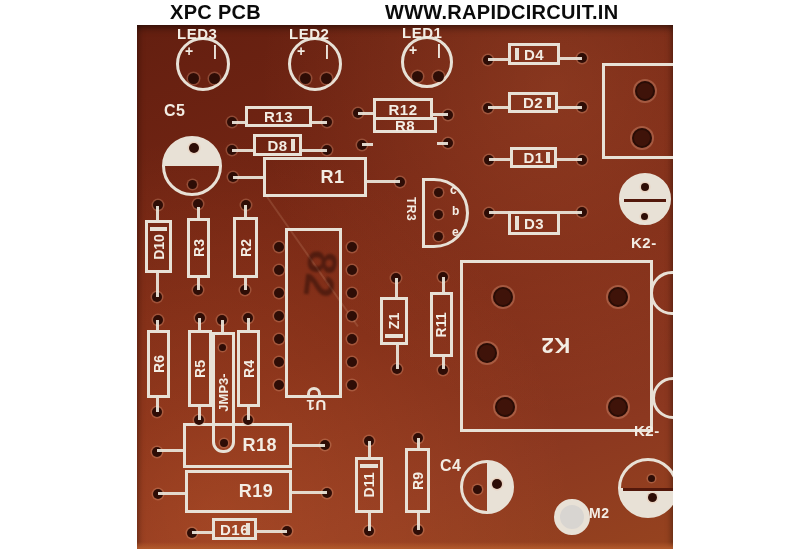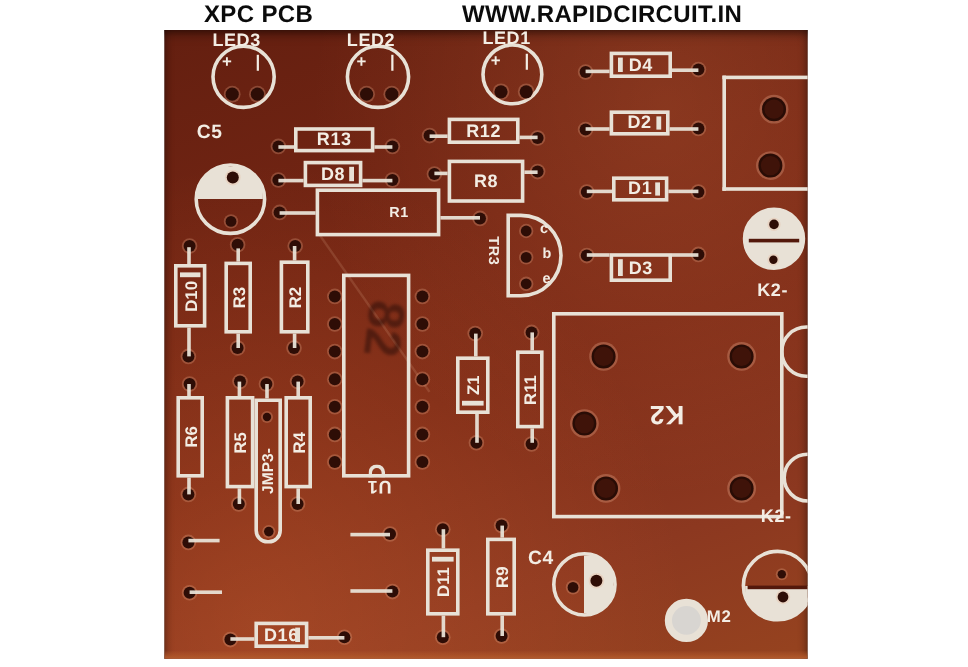--- a/index.html
+++ b/index.html
@@ -24,21 +24,21 @@
                 inset 5px 0 7px -4px rgba(0,0,0,.35);
   }
   .edge-bottom{position:absolute;left:0;right:0;bottom:0;height:7px;
     background:linear-gradient(180deg, rgba(180,90,44,0), #b35a2c 85%);opacity:.9;}
   .sheen{position:absolute;width:160px;height:2px;background:rgba(255,210,180,.14);
     transform:rotate(55deg);pointer-events:none;}
   
   .hbox,.vbox{position:absolute;border:3px solid var(--silk);box-sizing:border-box;
     display:flex;align-items:center;justify-content:center;}
   .hbox span{color:var(--silk2);font-weight:bold;font-size:15px;letter-spacing:.5px;}
-  .big-lbl span{font-size:12px;margin-left:35px;}
+  .big-lbl span{font-size:18px;margin-left:35px;}
   .vbox span{color:var(--silk2);font-weight:bold;font-size:14px;transform:rotate(-90deg);white-space:nowrap;}
   .band{position:absolute;background:var(--silk);}
   .band-l{left:4px;top:2px;bottom:2px;width:4px;}
   .band-r{right:4px;top:2px;bottom:2px;width:4px;}
   .band-t{top:4px;left:2px;right:2px;height:4px;}
   .band-b{bottom:4px;left:2px;right:2px;height:4px;}
   .circ{position:absolute;border:3px solid var(--silk);border-radius:50%;box-sizing:border-box;}
   .fill-top{background:linear-gradient(180deg,var(--silk) 0 50%, transparent 50%);}
   .fill-right{background:linear-gradient(90deg, transparent 0 50%, var(--silk) 50%);}
   .fill-bottom{background:linear-gradient(180deg, transparent 0 50%, var(--silk) 50%);}
@@ -95,21 +95,21 @@
     <div class="hbox" style="left:108px;top:81px;width:67px;height:21px;text-align:right;">
         <span>R13</span>
       </div>
     <div class="hbox" style="left:236px;top:73px;width:60px;height:22px;">
         <span>R12</span>
       </div>
     <div class="hbox" style="left:116px;top:109px;width:49px;height:22px;">
         <div class="band band-r"></div>
         <span>D8</span>
       </div>
-    <div class="hbox" style="left:236px;top:108px;width:64px;height:36px;">
+    <div class="hbox" style="left:236px;top:92px;width:64px;height:16px;">
         <span>R8</span>
       </div>
     <div class="hbox big-lbl" style="left:126px;top:132px;width:104px;height:40px;">
         <span>R1</span>
       </div>
 
     <div class="hbox" style="left:371px;top:18px;width:52px;height:22px;">
         <div class="band band-l"></div>
         <span>D4</span>
       </div>
@@ -150,20 +150,26 @@
       </div>
     <div class="vbox" style="left:100px;top:305px;width:23px;height:77px;">
         <span>R4</span>
       </div>
 
     <div class="hbox" style="left:148px;top:203px;width:57px;height:170px;"></div>
     <div class="ic-notch" style="left:170px;top:362px;width:14px;height:11px;"></div>
     <div class="lbl lbl-rot180" style="left:169px;top:372px;">U1</div>
     <div class="stamp" style="left:160px;top:225px;">82</div>
 
+    <div class="hbox big-lbl" style="left:46px;top:398px;width:109px;height:45px;justify-content:flex-end;padding-right:12px;">
+        <span>R18</span>
+      </div>
+    <div class="hbox big-lbl" style="left:48px;top:445px;width:107px;height:43px;">
+        <span>R19</span>
+      </div>
     <div class="vbox" style="left:75px;top:307px;width:23px;height:121px;border-radius:0 0 11px 11px;">
         <span style="font-size:13px;">JMP3-</span>
       </div>
     <div class="hbox" style="left:75px;top:493px;width:45px;height:22px;">
         <div class="band band-r"></div>
         <span>D16</span>
       </div>
 
     <div class="vbox" style="left:243px;top:272px;width:28px;height:48px;">
         <div class="band band-b"></div>

